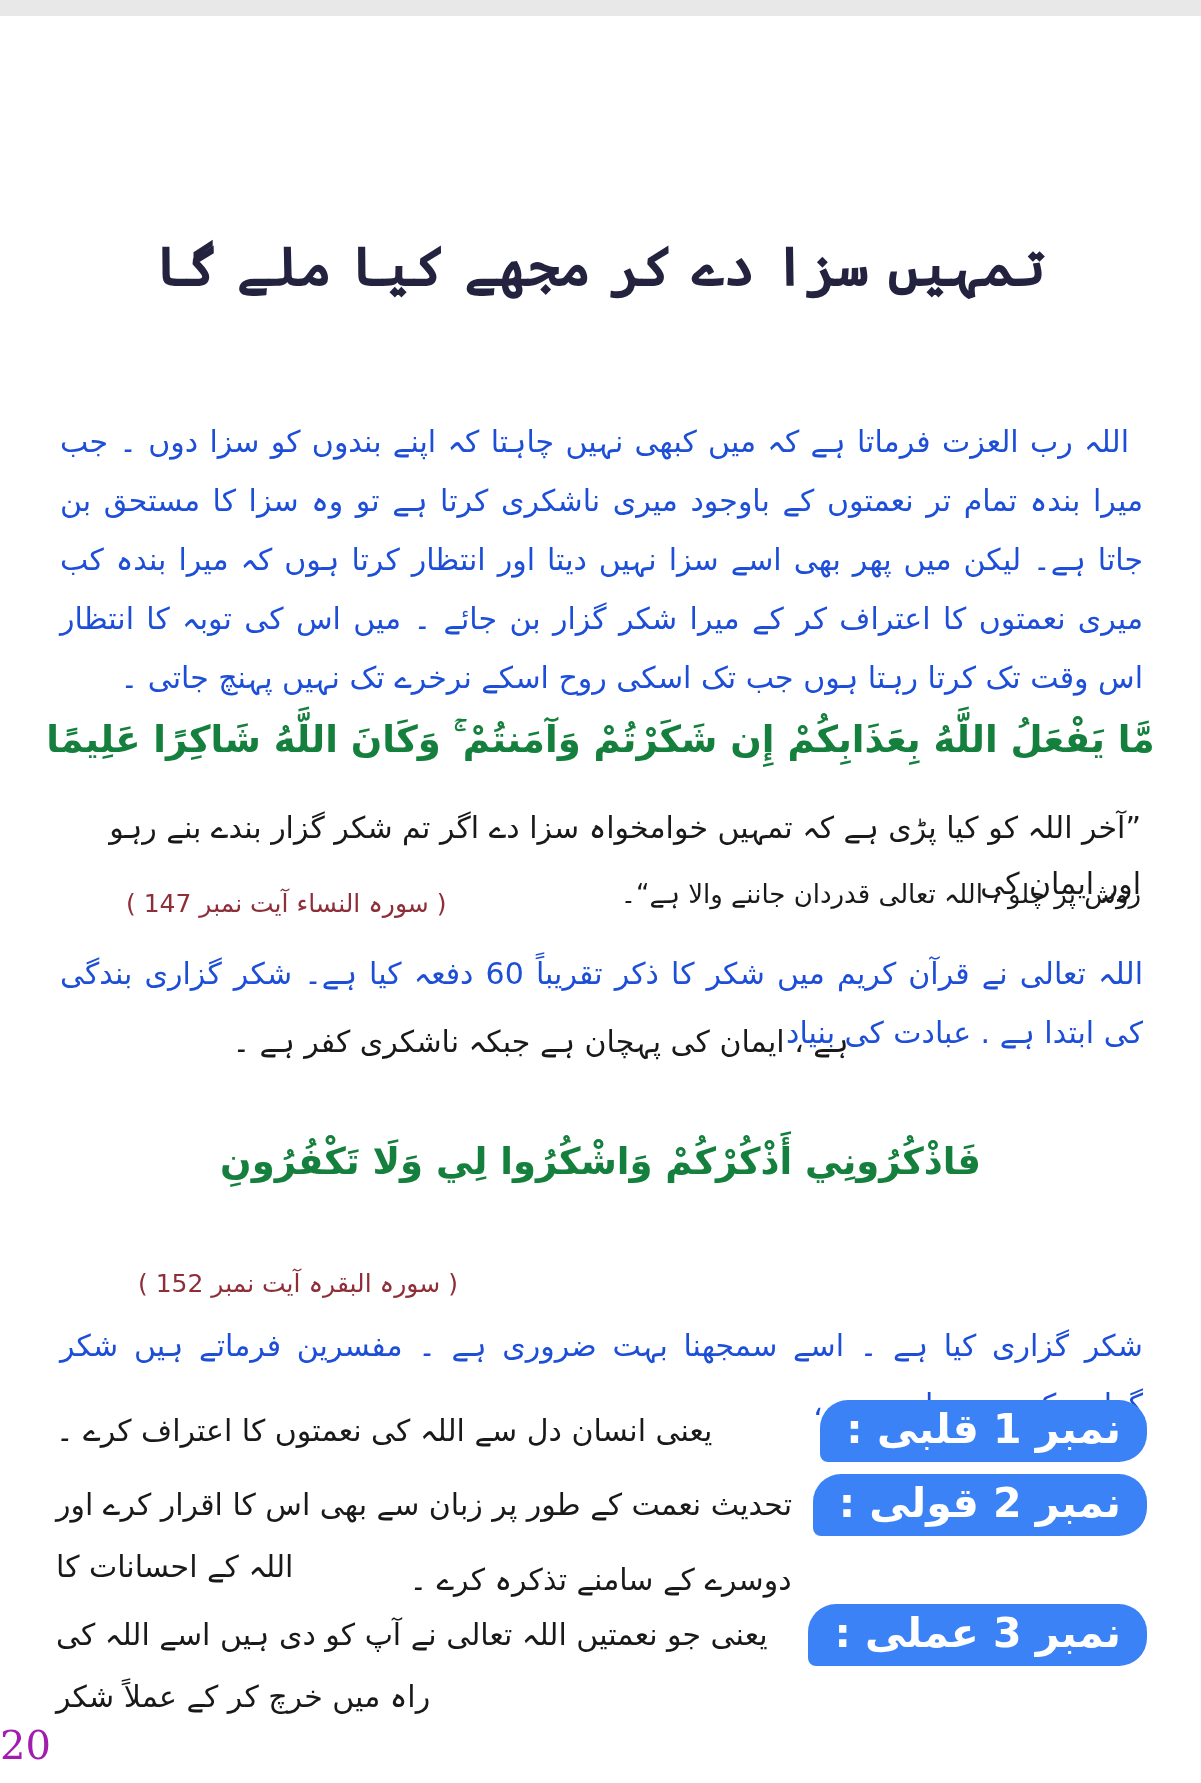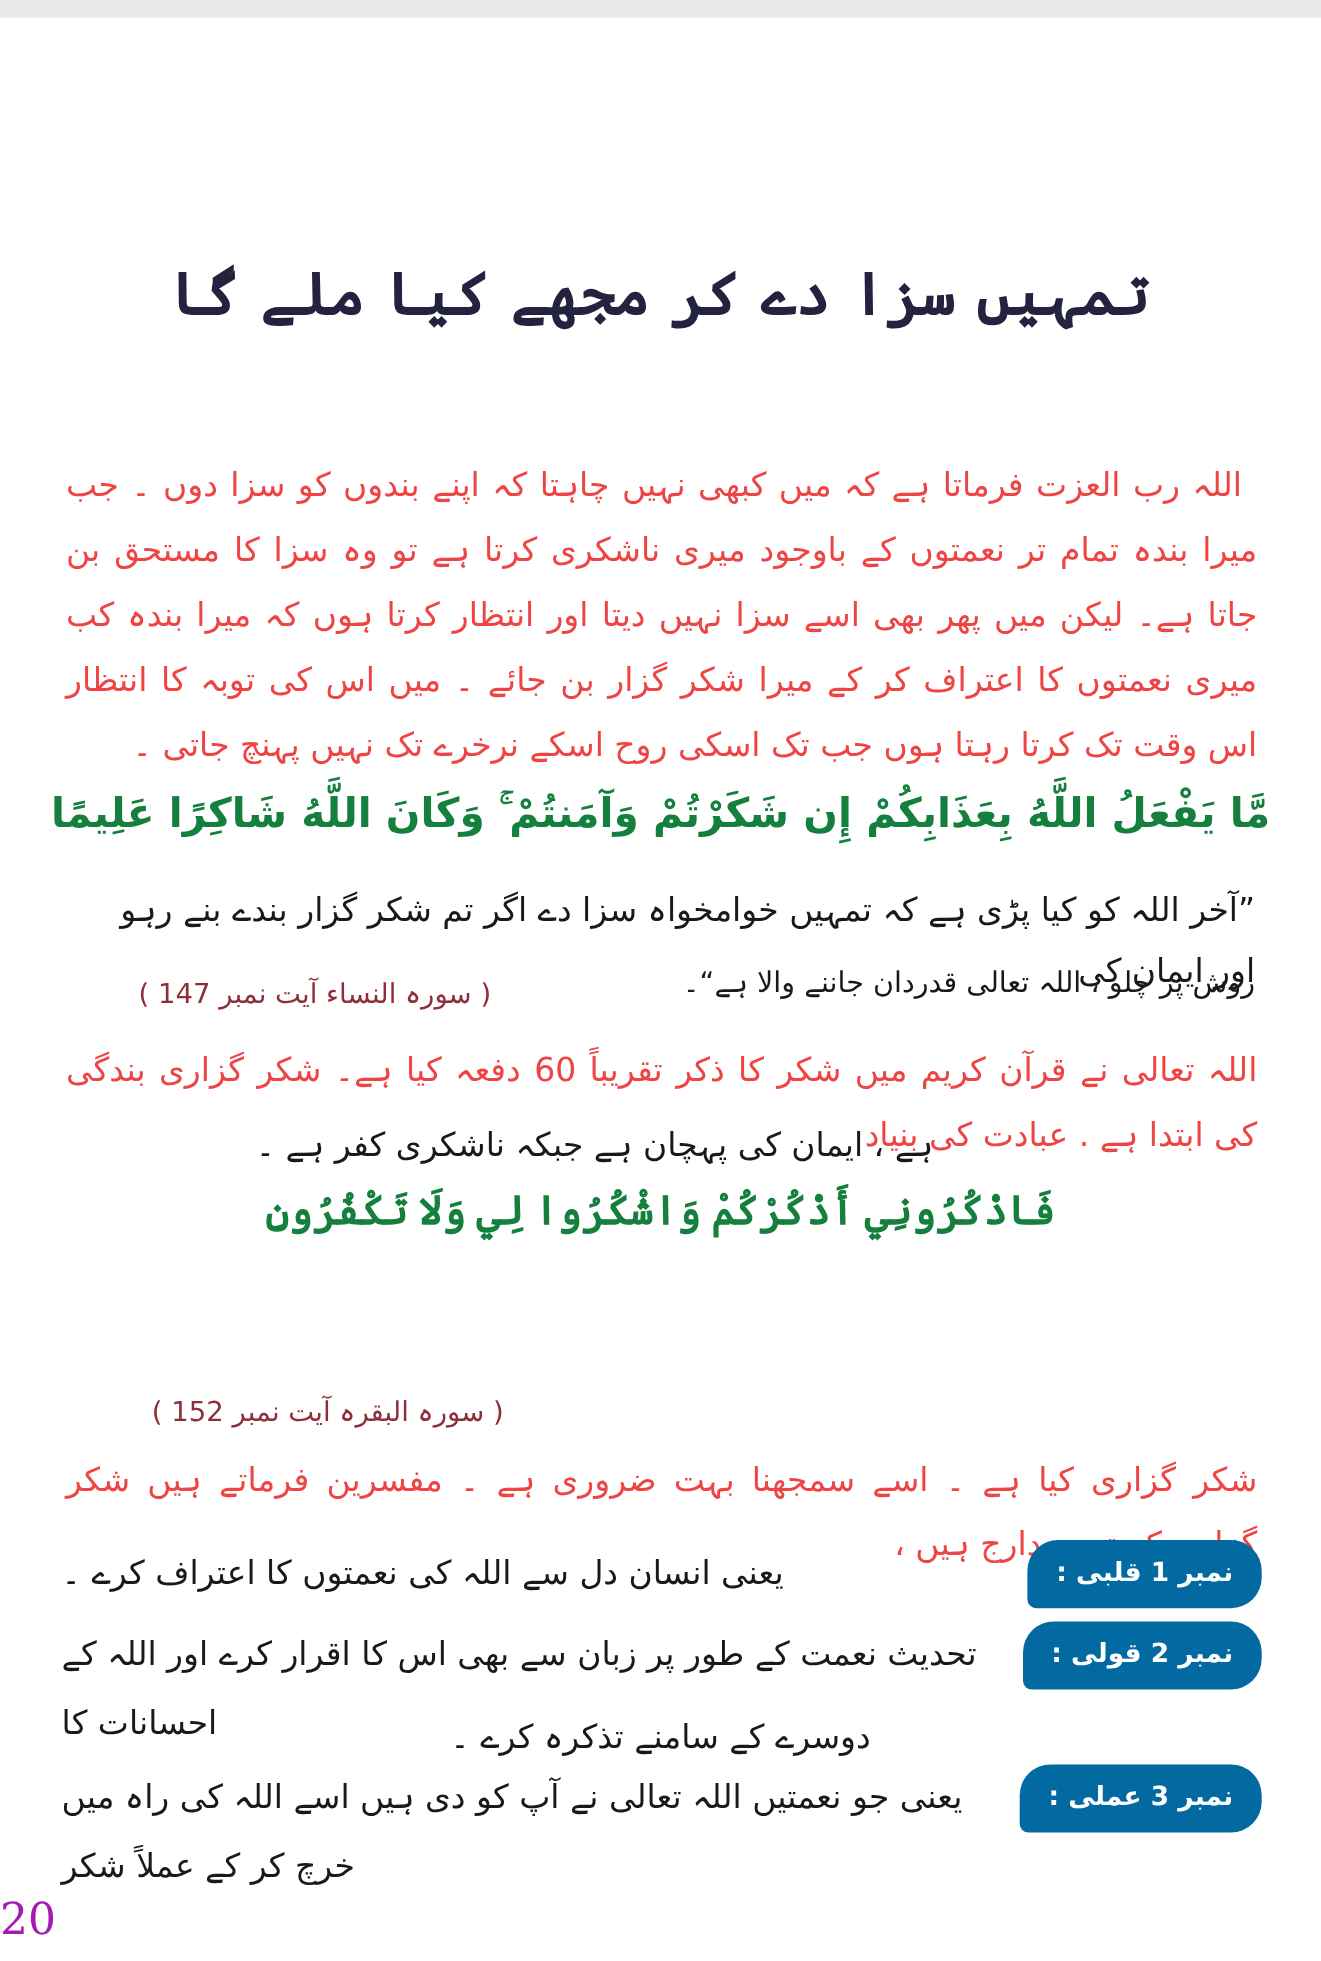--- a/index.html
+++ b/index.html
@@ -27,41 +27,41 @@
     font-family: "DejaVu Serif", serif;
     font-size: 54px;
     font-weight: bold;
     color: #23233f;
     letter-spacing: 1px;
   }
   .body-text {
     font-size: 30px;
     line-height: 59px;
     text-align: justify;
-    color: #ef4444;
+    color: #1d4ed8;
   }
   .intro-paragraph {
     position: absolute;
     top: 366px;
     right: 58px;
     left: 60px;
     text-indent: 14px;
   }
   .verse {
     position: absolute;
     left: 0;
     right: 0;
     text-align: center;
     color: #15803d;
     font-size: 37px;
     font-weight: bold;
     line-height: 48px;
   }
   .verse-1 { top: 700px; }
-  .verse-2 { top: 1062px; font-family: Liberation Serif, serif; }
+  .verse-2 { top: 1122px; }
   .trans1-line1 {
     position: absolute;
     top: 784px;
     right: 60px;
     left: 105px;
     font-size: 30px;
     line-height: 56px;
     text-align: right;
   }
   .trans1-line2 {
@@ -121,23 +121,23 @@
     gap: 16px;
   }
   .level-row-1 { top: 1384px; }
   .level-row-2 { top: 1458px; }
   .level-row-3 { top: 1588px; }
   .level-badge {
     flex: 0 0 auto;
     min-width: 180px;
     box-sizing: border-box;
     padding: 6px 26px 10px 26px;
-    background: #0369a1;
+    background: #3b82f6;
     color: #ffffff;
-    font-size: 24px;
+    font-size: 41px;
     font-weight: bold;
     text-align: center;
     border-radius: 28px 28px 28px 8px;
     line-height: 46px;
   }
   .level-text {
     flex: 1 1 auto;
     font-size: 30px;
     line-height: 62px;
     text-align: left;

